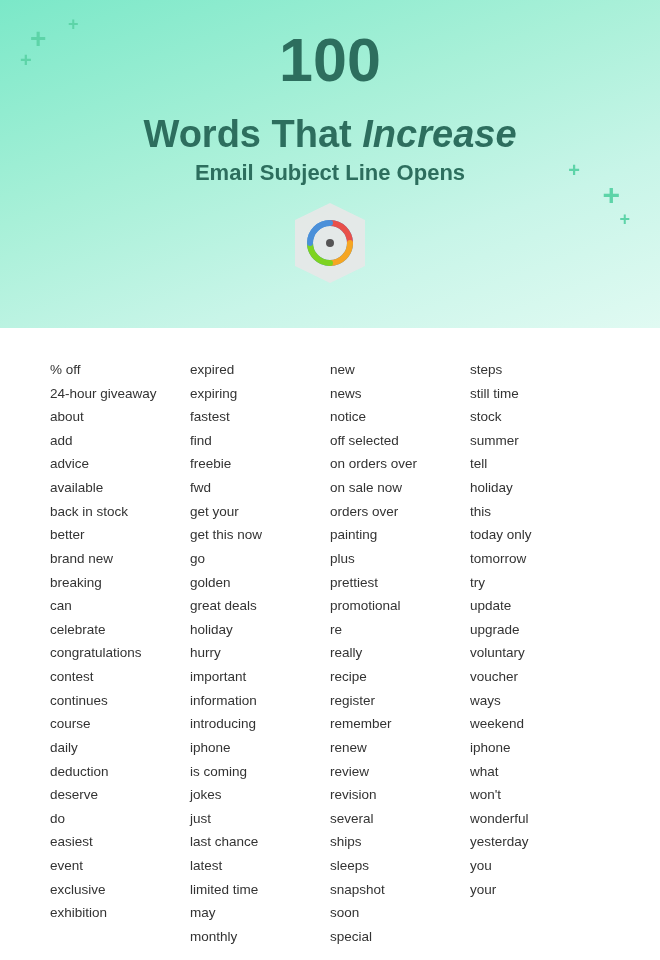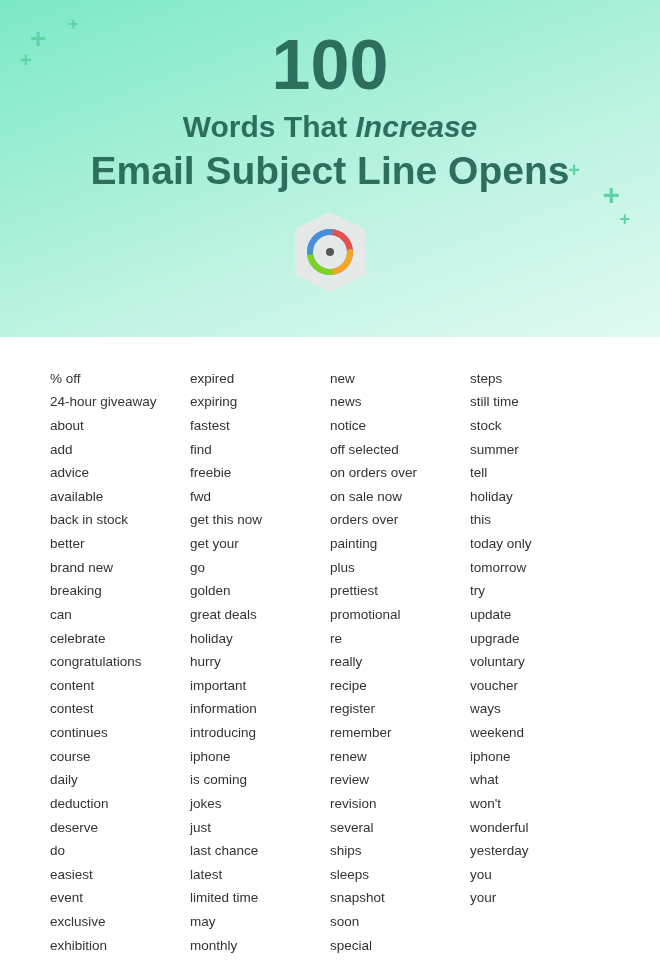--- a/index.html
+++ b/index.html
@@ -29,41 +29,41 @@
 
     .plus-sign {
       position: absolute;
       color: #5dd4a8;
       font-size: 22px;
       font-weight: bold;
       line-height: 1;
     }
 
     .big-number {
-      font-size: 70px;
+      font-size: 61px;
       font-weight: 900;
       color: #2d6e5e;
       line-height: 1;
-      margin-bottom: 7px;
+      margin-bottom: 19px;
     }
 
     .subtitle-line1 {
-      font-size: 30px;
+      font-size: 38px;
       font-weight: 700;
       color: #2d6e5e;
       line-height: 1.3;
     }
 
     .subtitle-italic {
       font-style: italic;
       font-weight: 700;
     }
 
     .subtitle-line2 {
-      font-size: 39px;
+      font-size: 22px;
       font-weight: 700;
       color: #2d6e5e;
       line-height: 1.3;
     }
 
     .logo-container {
       display: flex;
       justify-content: center;
       margin-top: 10px;
     }
@@ -146,43 +146,42 @@
         <div class="word-item">add</div>
         <div class="word-item">advice</div>
         <div class="word-item">available</div>
         <div class="word-item">back in stock</div>
         <div class="word-item">better</div>
         <div class="word-item">brand new</div>
         <div class="word-item">breaking</div>
         <div class="word-item">can</div>
         <div class="word-item">celebrate</div>
         <div class="word-item">congratulations</div>
-        <div class="word-item">content</div>
         <div class="word-item">contest</div>
         <div class="word-item">continues</div>
         <div class="word-item">course</div>
         <div class="word-item">daily</div>
         <div class="word-item">deduction</div>
         <div class="word-item">deserve</div>
         <div class="word-item">do</div>
         <div class="word-item">easiest</div>
         <div class="word-item">event</div>
         <div class="word-item">exclusive</div>
         <div class="word-item">exhibition</div>
       </div>
 
     <div class="word-column" id="col2">
         <div class="word-item">expired</div>
         <div class="word-item">expiring</div>
         <div class="word-item">fastest</div>
         <div class="word-item">find</div>
         <div class="word-item">freebie</div>
         <div class="word-item">fwd</div>
+        <div class="word-item">get your</div>
         <div class="word-item">get this now</div>
-        <div class="word-item">get your</div>
         <div class="word-item">go</div>
         <div class="word-item">golden</div>
         <div class="word-item">great deals</div>
         <div class="word-item">holiday</div>
         <div class="word-item">hurry</div>
         <div class="word-item">important</div>
         <div class="word-item">information</div>
         <div class="word-item">introducing</div>
         <div class="word-item">iphone</div>
         <div class="word-item">is coming</div>

